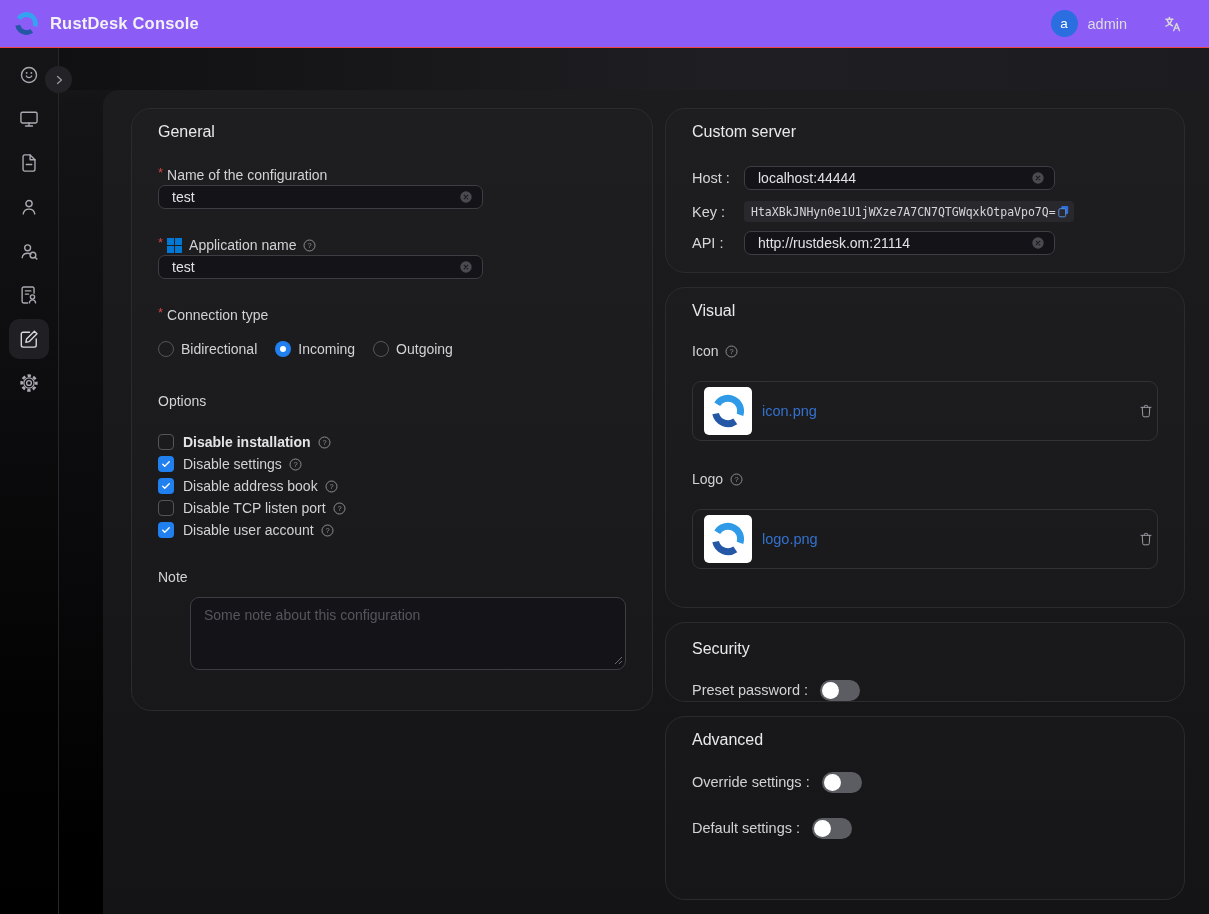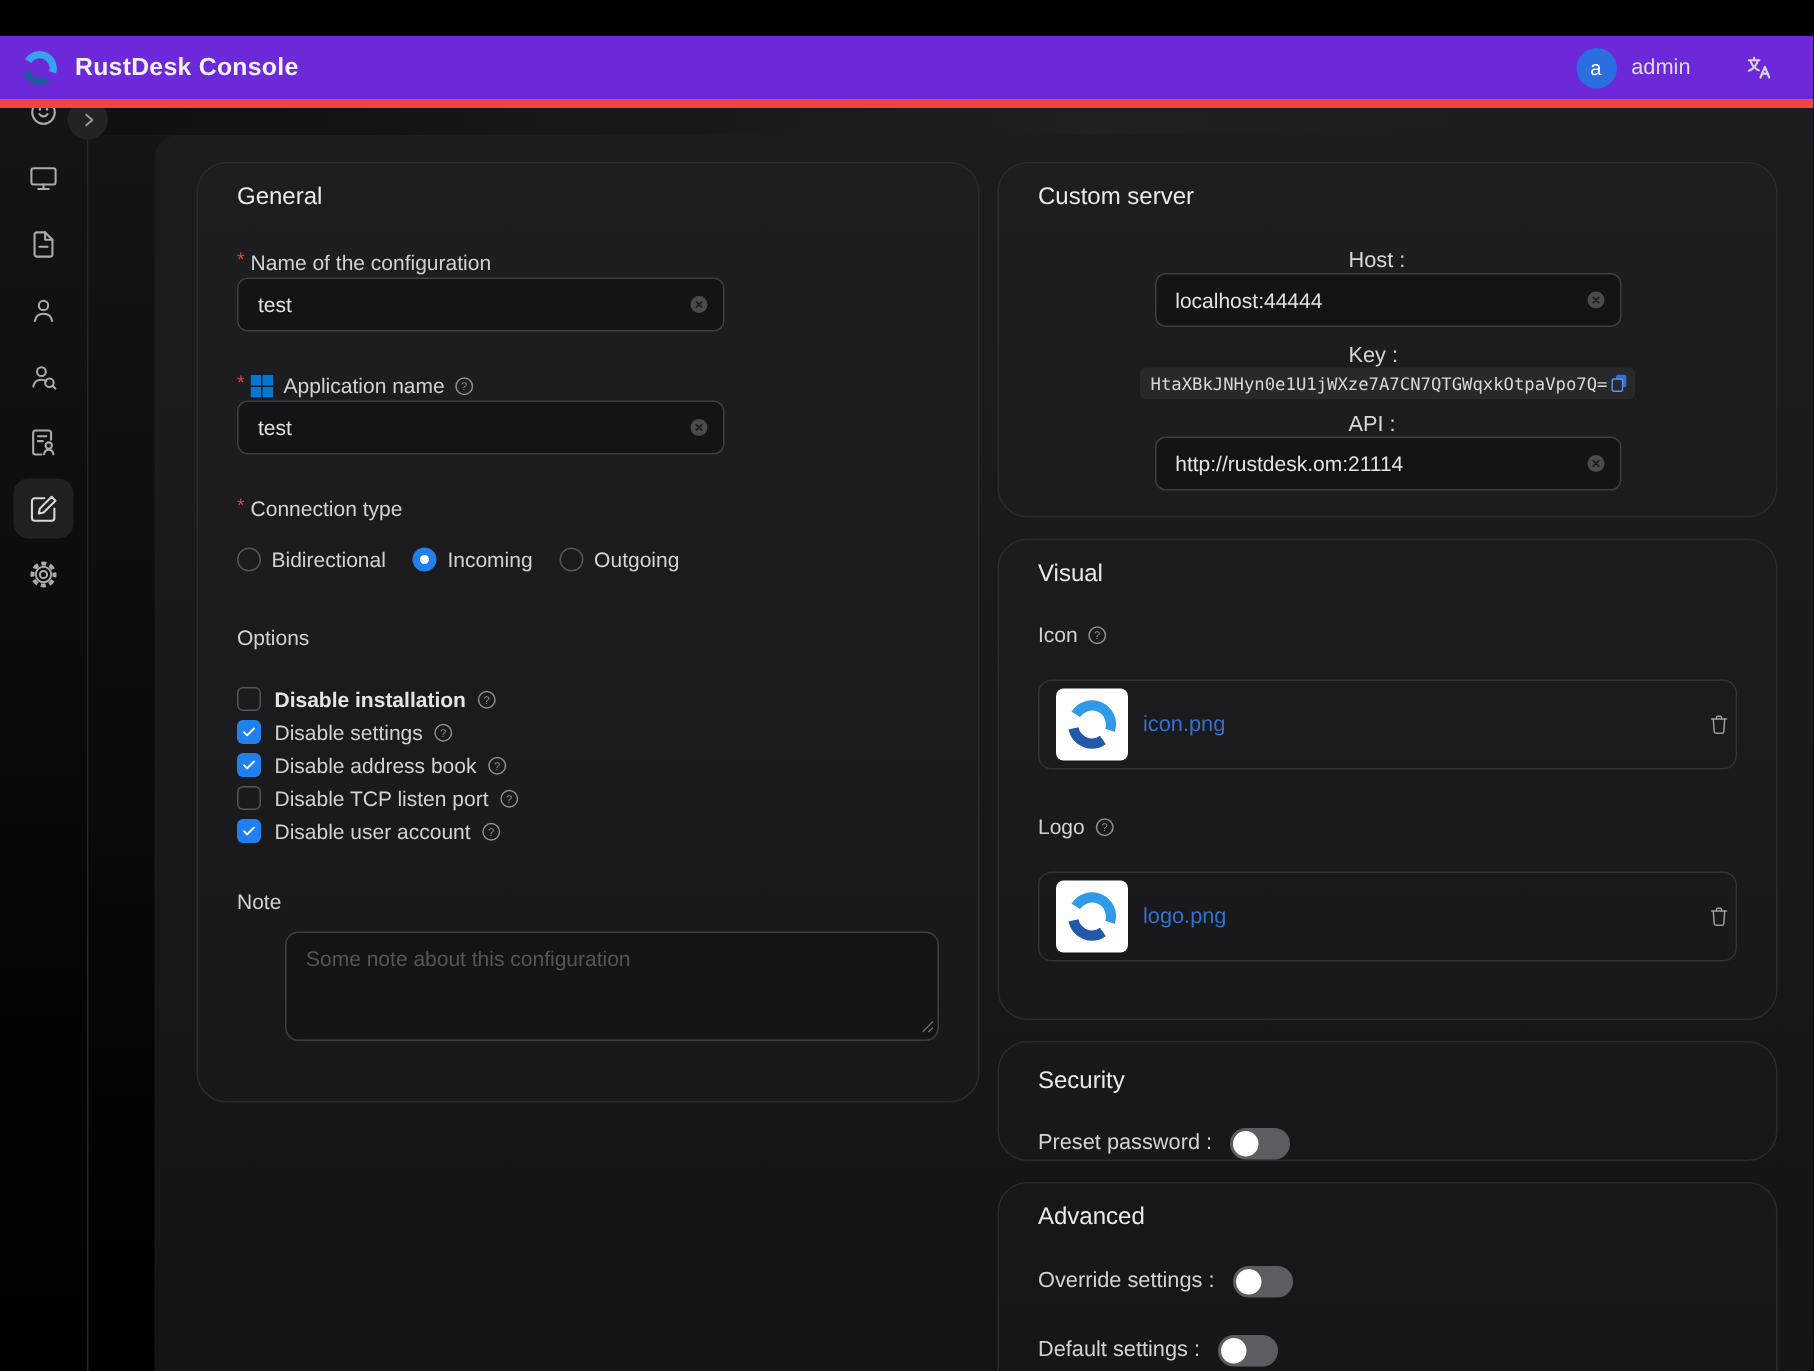--- a/index.html
+++ b/index.html
@@ -1,21 +1,21 @@
 <!DOCTYPE html>
 <html><head>
 <meta charset="utf-8">
 <style>
 * { margin:0; padding:0; box-sizing:border-box; }
 html,body { width:1209px; height:914px; }
 body { position:relative; background:#000; font-family:"Liberation Sans",sans-serif; overflow:hidden; }
 svg { display:block; }
 
 
-.header { position:absolute; left:0; top:0; right:0; height:48px; background:#6d28d9; border-bottom:6px solid #ef4444; display:flex; align-items:center; padding:0 26px 0 13px; z-index:10;margin-top:24px; }
+.header { position:absolute; left:0; top:0; right:0; height:48px; background:#8b5cf6; border-bottom:1px solid #ef4444; display:flex; align-items:center; padding:0 26px 0 13px; z-index:10; }
 .brand-title { font-size:16.5px; font-weight:700; color:#f2f2f4; margin-left:10px; letter-spacing:.2px; }
 .header-spacer { flex:1; }
 .avatar { width:27px; height:27px; border-radius:50%; background:#2a6ee0; color:#fff; display:flex; align-items:center; justify-content:center; font-size:13.5px; }
 .user-name { margin-left:10px; font-size:14.5px; color:#dcdce0; }
 .translate-btn { margin-left:36px; }
 
 
 .sidebar { position:absolute; left:0; top:48px; bottom:0; width:59px; background:linear-gradient(180deg,#151518 0%,#0d0d0f 38%,#020202 78%,#000 100%); border-right:1px solid #26262a; z-index:5; padding-top:7px; }
 .side-icon { width:40px; height:40px; border-radius:10px; display:flex; align-items:center; justify-content:center; margin:0 auto 4px; }
 .side-icon.selected { background:#202024; }
@@ -31,21 +31,21 @@
 .col-right { position:absolute; left:562px; top:18px; width:520px; }
 .card { background:rgba(255,255,255,0.013); border:1px solid #2b2b2f; border-radius:20px; padding:0 26px; }
 .card-title { font-size:16px; color:#e9e9eb; font-weight:500; line-height:22px; padding-top:12px; }
 .card-title.tall { padding-top:15px; }
 .col-left .input-box { width:325px; }
 
 .form-label { font-size:14px; color:#d2d2d6; line-height:20px; display:flex; align-items:center; }
 .req { color:#cf4646; margin-right:4px; font-size:13px; position:relative; top:-2px; }
 .help-icon { margin-left:6px; }
 
-.input-box { position:relative; height:36px; background:#141418; border:1px solid #3d3d43; border-radius:7px; }
+.input-box { position:relative; height:24px; background:#141418; border:1px solid #3d3d43; border-radius:7px; }
 .input-box input { width:100%; height:100%; background:transparent; border:none; outline:none; color:#e2e2e6; font-size:14px; font-family:inherit; padding:0 32px 0 13px; }
 .clear-icon { position:absolute; right:8px; top:50%; margin-top:-8px; }
 
 
 .radio-row { display:flex; align-items:center; margin-top:14px; height:20px; }
 .radio-item { display:flex; align-items:center; margin-right:18px; }
 .radio { width:16px; height:16px; border-radius:50%; border:1.5px solid #54545b; margin-right:7px; position:relative; }
 .radio.on { border:none; background:#2080f0; }
 .radio.on::after { content:""; position:absolute; left:5px; top:5px; width:6px; height:6px; border-radius:50%; background:#fff; }
 .radio-label { font-size:14px; color:#d2d2d6; }
@@ -56,21 +56,21 @@
 .checkbox.on { border:none; background:#2080f0; display:flex; align-items:center; justify-content:center; }
 .check-label { font-size:14px; color:#d2d2d6; }
 .check-label.bold { font-weight:700; color:#e4e4e8; }
 
 textarea.note { width:100%; height:73px; margin-top:10px; background:#141418; border:1px solid #3d3d43; border-radius:9px; resize:none; outline:none; padding:9px 13px; font-family:"Liberation Sans",sans-serif; font-size:14px; color:#e2e2e6; display:block; }
 textarea.note::placeholder { color:#55555c; }
 .note-wrap { position:relative;padding-left:32px; }
 .resize-handle { position:absolute; right:3px; bottom:5px; }
 
 
-.srv-row { display:flex; align-items:center;flex-direction:column; }
+.srv-row { display:flex; align-items:center; }
 .srv-label { width:52px; font-size:14.5px; color:#d6d6da; flex:none; }
 .key-pill { width:330px; height:21px; background:#28282d; border-radius:4px; display:flex; align-items:center; padding:0 4px 0 7px; }
 .key-text { flex:1; font-family:"DejaVu Sans Mono",monospace; font-size:11.5px; color:#d6d6da; white-space:nowrap; }
 
 
 .file-box { height:60px; border:1px solid #313136; border-radius:9px; display:flex; align-items:center; padding:0 3px 0 11px; }
 .thumb { width:48px; height:48px; border-radius:5px; background:#fff; display:flex; align-items:center; justify-content:center; flex:none; }
 .file-link { margin-left:10px; font-size:14.5px; color:#3371cc; flex:1; }
 
 

